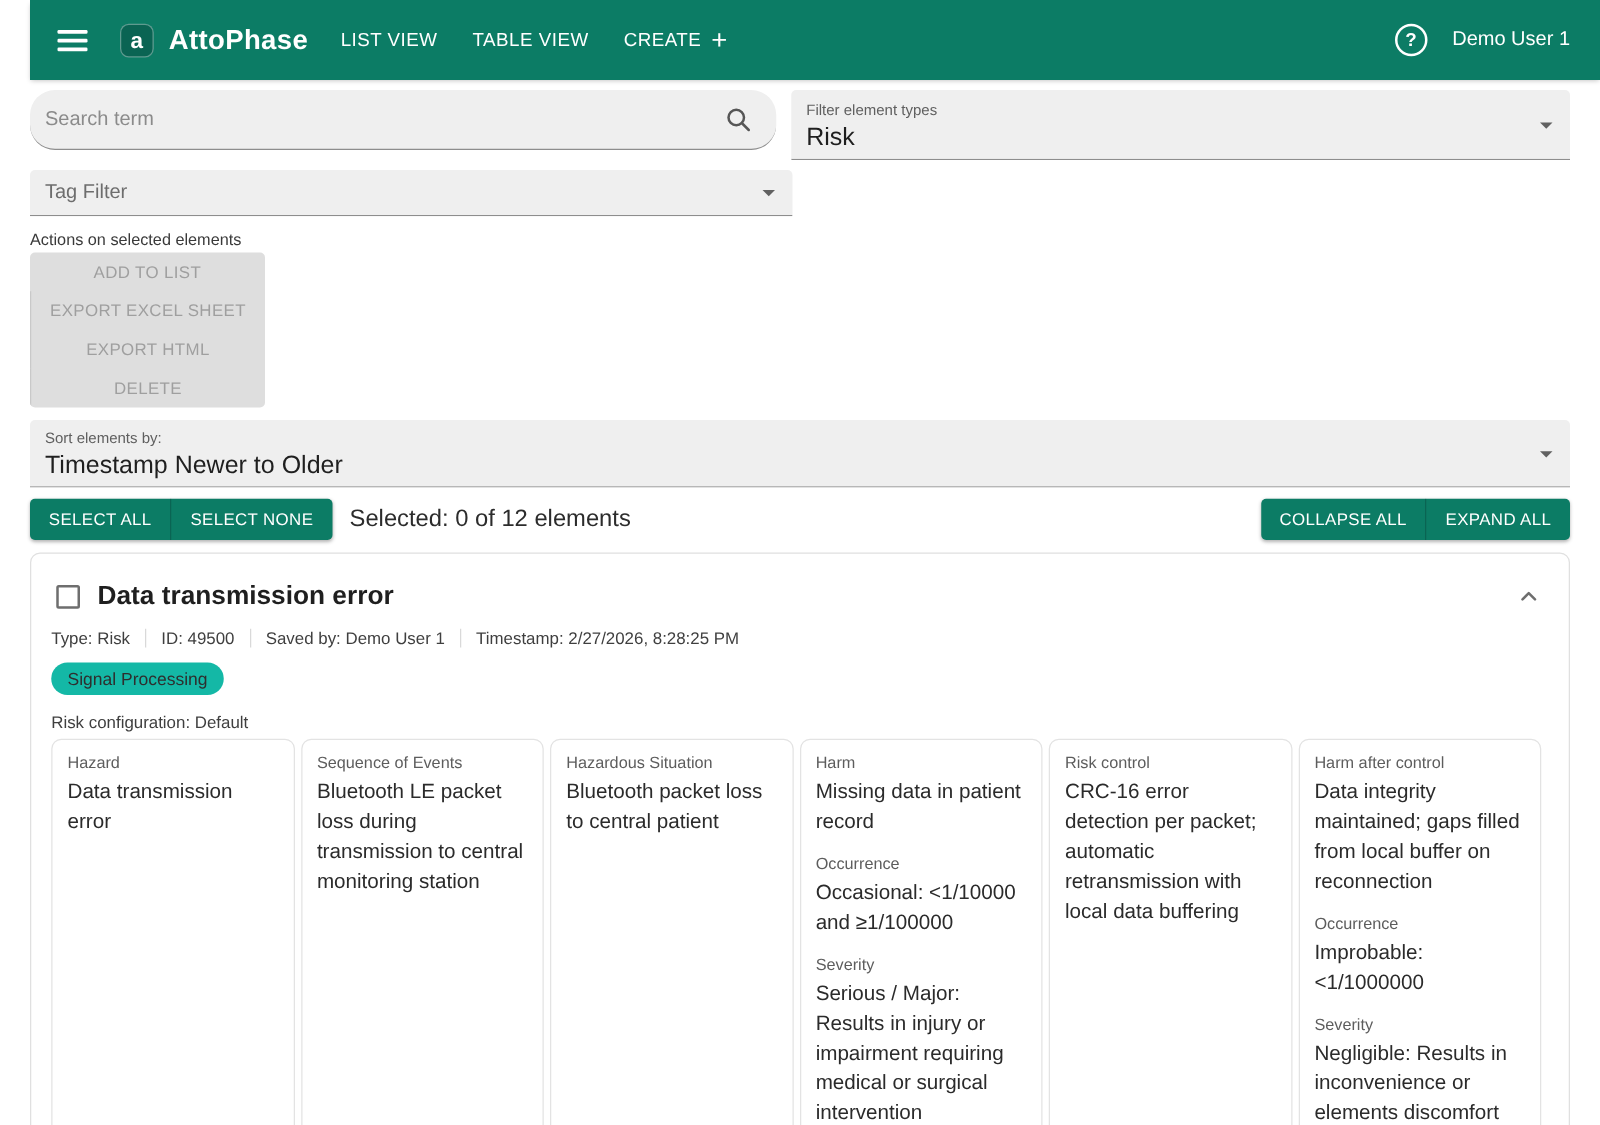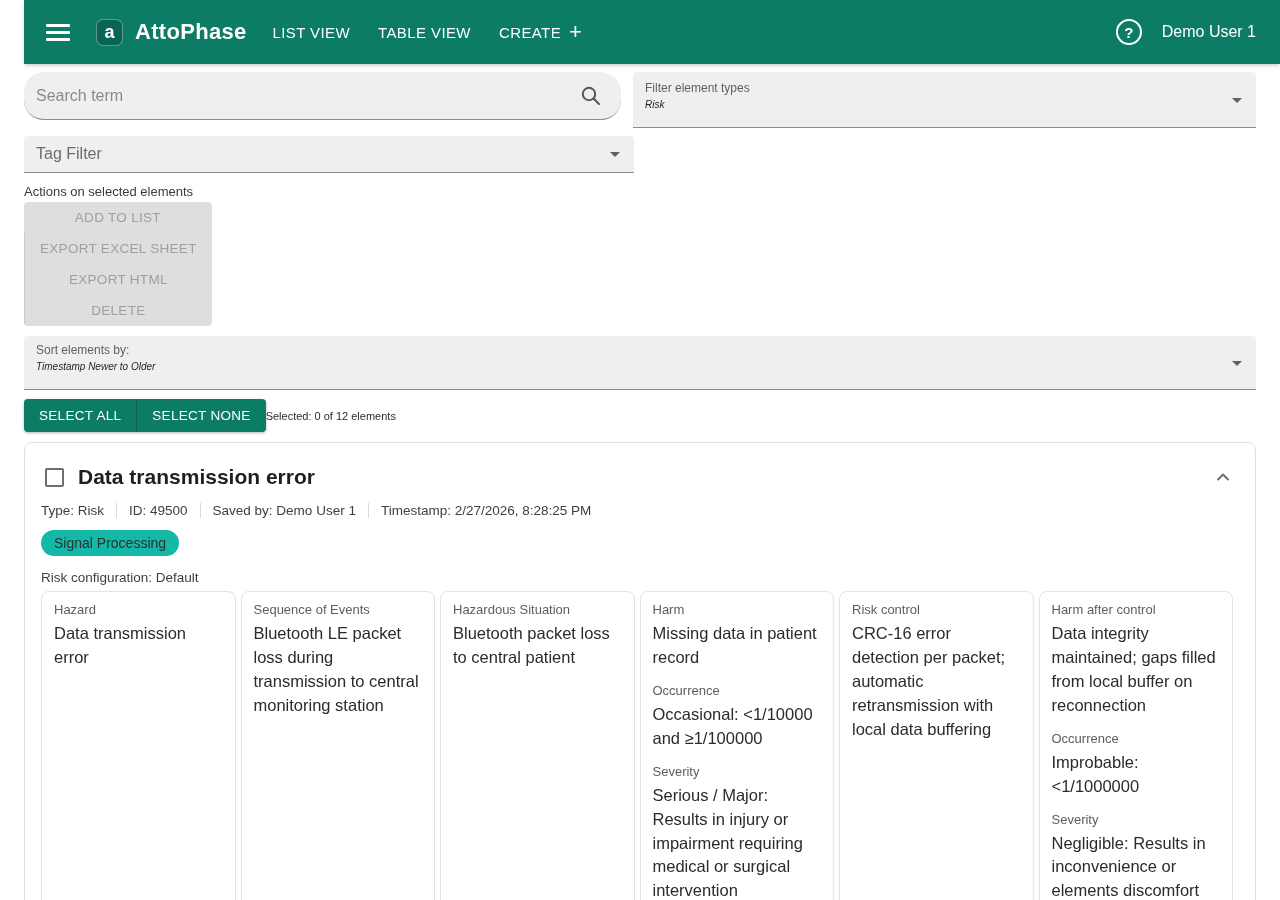--- a/index.html
+++ b/index.html
@@ -33,40 +33,40 @@
   
   .filters{padding:8px 24px 0 24px;}
   .frow{display:flex;gap:12px;align-items:flex-start;}
   .field{background:#efefef;border-bottom:1px solid #8d8d8d;border-radius:4px 4px 0 0;position:relative;}
   .search-field{flex:1;height:48px;display:flex;align-items:center;padding:0 10px 0 12px;border-radius:20px;}
   .search-field input{flex:1;border:none;background:transparent;outline:none;font-size:16px;color:#222;}
   .search-field input::placeholder{color:#8b8b8b;opacity:1;}
   .icon-btn{width:40px;height:40px;display:flex;align-items:center;justify-content:center;}
   .select{padding:9px 36px 0 12px;height:56px;cursor:pointer;}
   .select .flabel{font-size:12px;color:#5f5f5f;}
-  .select .fvalue{font-size:10px;color:#1f1f1f;margin-top:4px;font-style:italic;}
+  .select .fvalue{font-size:20px;color:#1f1f1f;margin-top:4px;}
   .half{width:calc(50% - 6px);}
   .grow{flex:1;}
   .caret{position:absolute;right:14px;top:50%;margin-top:-2px;width:0;height:0;
     border-left:5px solid transparent;border-right:5px solid transparent;border-top:5px solid #616161;}
   .tagfilter{height:37px;margin-top:8px;display:flex;align-items:center;padding:0 36px 0 12px;}
   .tagfilter .fvalue{font-size:16px;color:#6d6d6d;}
   .caption{margin-top:11px;font-size:13px;color:#3a3a3a;}
   .btn-group-disabled{margin-top:3px;display:inline-flex;background:#dedede;border-radius:4px;overflow:hidden;flex-direction:column;}
   .btn-group-disabled button{padding:8px 15px;font-size:13.5px;font-weight:500;letter-spacing:.3px;
     text-transform:uppercase;color:#9f9f9f;cursor:default;}
   .btn-group-disabled button + button{border-left:1px solid #c9c9c9;}
   .sort-select{margin-top:10px;width:100%;height:54px;padding:7px 36px 0 12px;}
   .sel-row{margin-top:9px;display:flex;align-items:center;}
   .btn-group-teal{display:inline-flex;background:var(--accent);border-radius:4px;overflow:hidden;
     box-shadow:0 1px 3px rgba(0,0,0,.3);}
   .btn-group-teal button{padding:9px 15px;font-size:13.5px;font-weight:500;letter-spacing:.3px;
     text-transform:uppercase;color:#fff;}
   .btn-group-teal button + button{border-left:1px solid var(--accent_dark);}
-  .sel-status{font-size:11px;color:#2c2c2c;}
+  .sel-status{margin-left:14px;font-size:19px;color:#2c2c2c;}
 
   
   .card{margin:10px 24px 0 24px;border:1px solid #e0e0e0;border-radius:8px;background:#fff;padding:6px 8px 12px 8px;}
   .card-head{display:flex;align-items:center;padding:8px 4px 4px 12px;}
   .checkbox{width:19px;height:19px;border:2px solid #6e6e6e;border-radius:2px;background:#fff;}
   .card-title{margin-left:14px;font-size:21px;color:#1f1f1f;}
   .chevron-btn{margin-left:auto;width:40px;height:40px;display:flex;align-items:center;justify-content:center;}
   .meta-row{display:flex;align-items:center;padding:2px 0 0 8px;font-size:13.5px;color:#3f3f3f;}
   .meta-row span{padding:0 12px;}
   .meta-row span:first-child{padding-left:0;}
@@ -155,20 +155,24 @@
     <div class="fvalue">Timestamp Newer to Older</div>
     <span class="caret"></span>
   </div>
 
   <div class="sel-row">
     <div class="btn-group-teal">
       <button>Select All</button>
       <button>Select None</button>
     </div>
     <div class="sel-status">Selected: 0 of 12 elements</div>
+    <div class="btn-group-teal" style="margin-left:auto">
+      <button>Collapse All</button>
+      <button>Expand All</button>
+    </div>
   </div>
 </section>
 
 <article class="card">
   <div class="card-head">
     <button class="checkbox"></button>
     <h2 class="card-title">Data transmission error</h2>
     <button class="chevron-btn">
       <svg width="24" height="24" viewBox="0 0 24 24">
         <polyline points="7,14.5 12,9.5 17,14.5" fill="none" stroke="#6e6e6e" stroke-width="2" stroke-linecap="round" stroke-linejoin="round"></polyline>

